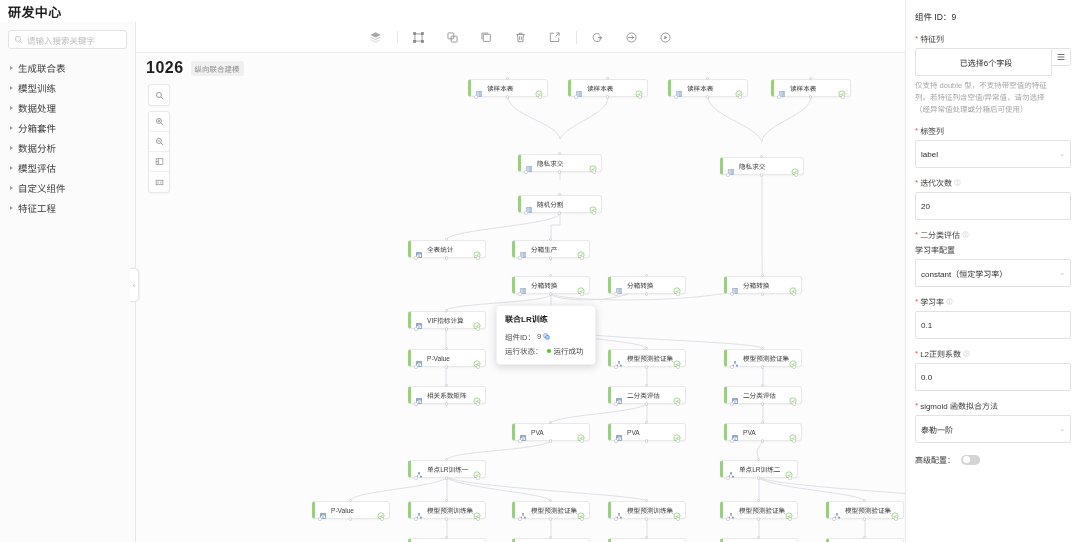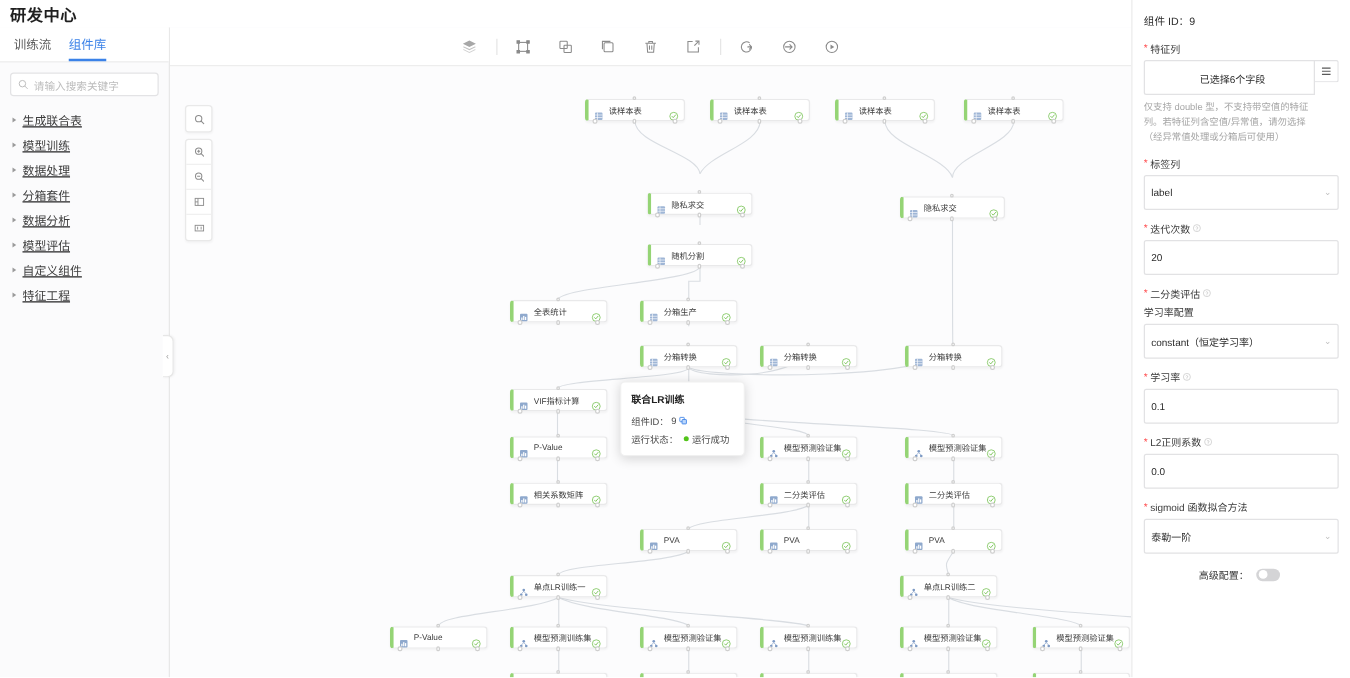--- a/index.html
+++ b/index.html
@@ -39,21 +39,21 @@
   }
   .lp-tab.active { color: #3b82e8; border-bottom-color: #3b82e8; font-weight: 500; }
 
   .lp-search {
     margin: 8px 8px 4px 8px; height: 19px; border: 1px solid #e3e3e5; border-radius: 3px;
     background: #fff; display: flex; align-items: center; gap: 4px; padding: 0 5px;
   }
   .lp-search .ph { font-size: 8.5px; color: #bdbdbd; white-space: nowrap; }
   .mini-ico { width: 9px; height: 9px; flex: 0 0 auto; display:block; }
 
-  .lp-list { padding: 5px 0 0 0; text-decoration: underline; }
+  .lp-list { padding: 5px 0 0 0; }
   .lp-item {
     display: flex; align-items: center; gap: 5px;
     height: 20px; padding-left: 10px; font-size: 9.5px; color: #3c3c3c; cursor: pointer;
   }
   .caret { width: 0; height: 0; border-left: 3px solid #9b9b9b; border-top: 2.5px solid transparent; border-bottom: 2.5px solid transparent; }
 
   
   .collapse-handle {
     position: absolute; left: 130px; top: 268px; width: 9px; height: 34px;
     background: #fff; border: 1px solid #e6e6e6; border-left: none;
@@ -145,39 +145,35 @@
   .rp-field.select { cursor: pointer; justify-content: space-between; }
   .rp-field.centerlabel { justify-content: center; padding-right: 0; }
   .rp-field .chev { color: #bfbfbf; font-size: 7px; }
   .rp-combo { display: flex; margin-bottom: 4px; }
   .rp-combo .rp-field { flex: 1 1 auto; margin-bottom: 0; border-radius: 2px 0 0 2px; }
   .rp-combo .addon {
     width: 19px; height: 18px; border: 1px solid #e2e2e4; border-left: none; border-radius: 0 2px 2px 0;
     background: #fff; display: flex; align-items: center; justify-content: center; cursor: pointer; color: #595959;
   }
   .rp-help { font-size: 7.5px; color: #a6a6a6; line-height: 12px; margin: 3px 16px 9px 0; }
-  .rp-switch-row { display: flex; align-items: center; gap: 6px; margin-top: 11px; margin-left: 44px; }
+  .rp-switch-row { display: flex; align-items: center; gap: 6px; margin-top: 11px; }
   .rp-switch-label { font-size: 8px; color: #3a3a3a; }
   .switch { width: 19px; height: 10px; border-radius: 6px; background: #d4d4d6; position: relative; cursor: pointer; }
   .switch .knob { position: absolute; top: 1.5px; left: 1.5px; width: 7px; height: 7px; border-radius: 50%; background: #fff; }
 </style>
 </head>
 <body>
 
 <div id="app">
 
   <div class="app-header">
     <div class="app-title">研发中心</div>
   </div>
 
   <div class="left-panel">
-    <div class="lp-tabs">
-      <div class="lp-tab">训练流</div>
-      <div class="lp-tab active">组件库</div>
-    </div>
 
     <div class="lp-search">
       <svg class="mini-ico" viewBox="0 0 16 16">
         <circle cx="7" cy="7" r="4.6" fill="none" stroke="#bdbdbd" stroke-width="1.4"></circle>
         <line x1="10.4" y1="10.4" x2="14" y2="14" stroke="#bdbdbd" stroke-width="1.4" stroke-linecap="round"></line>
       </svg>
       <span class="ph">请输入搜索关键字</span>
     </div>
 
     <div class="lp-list">
@@ -279,20 +275,24 @@
           </svg>
       </div>
       <div class="tb-btn">
         <svg width="13" height="13" viewBox="0 0 20 20" fill="none" stroke="currentColor" stroke-width="1.3">
             <circle cx="10" cy="10" r="7"></circle>
             <path d="M8.3 7.2 L13 10 L8.3 12.8 Z" fill="currentColor" stroke="none"></path>
           </svg>
       </div>
     </div>
 
+    <div class="flow-title">
+      <span class="flow-num">1026</span>
+      <span class="flow-badge">纵向联合建模</span>
+    </div>
 
     <div class="side-tools">
       <div class="st-group">
         <div class="st-btn">
           <svg width="9" height="9" viewBox="0 0 16 16" fill="none" stroke="currentColor" stroke-width="1.5">
               <circle cx="7" cy="7" r="4.5"></circle>
               <line x1="10.5" y1="10.5" x2="14.2" y2="14.2" stroke-linecap="round"></line>
             </svg>
         </div>
       </div>

